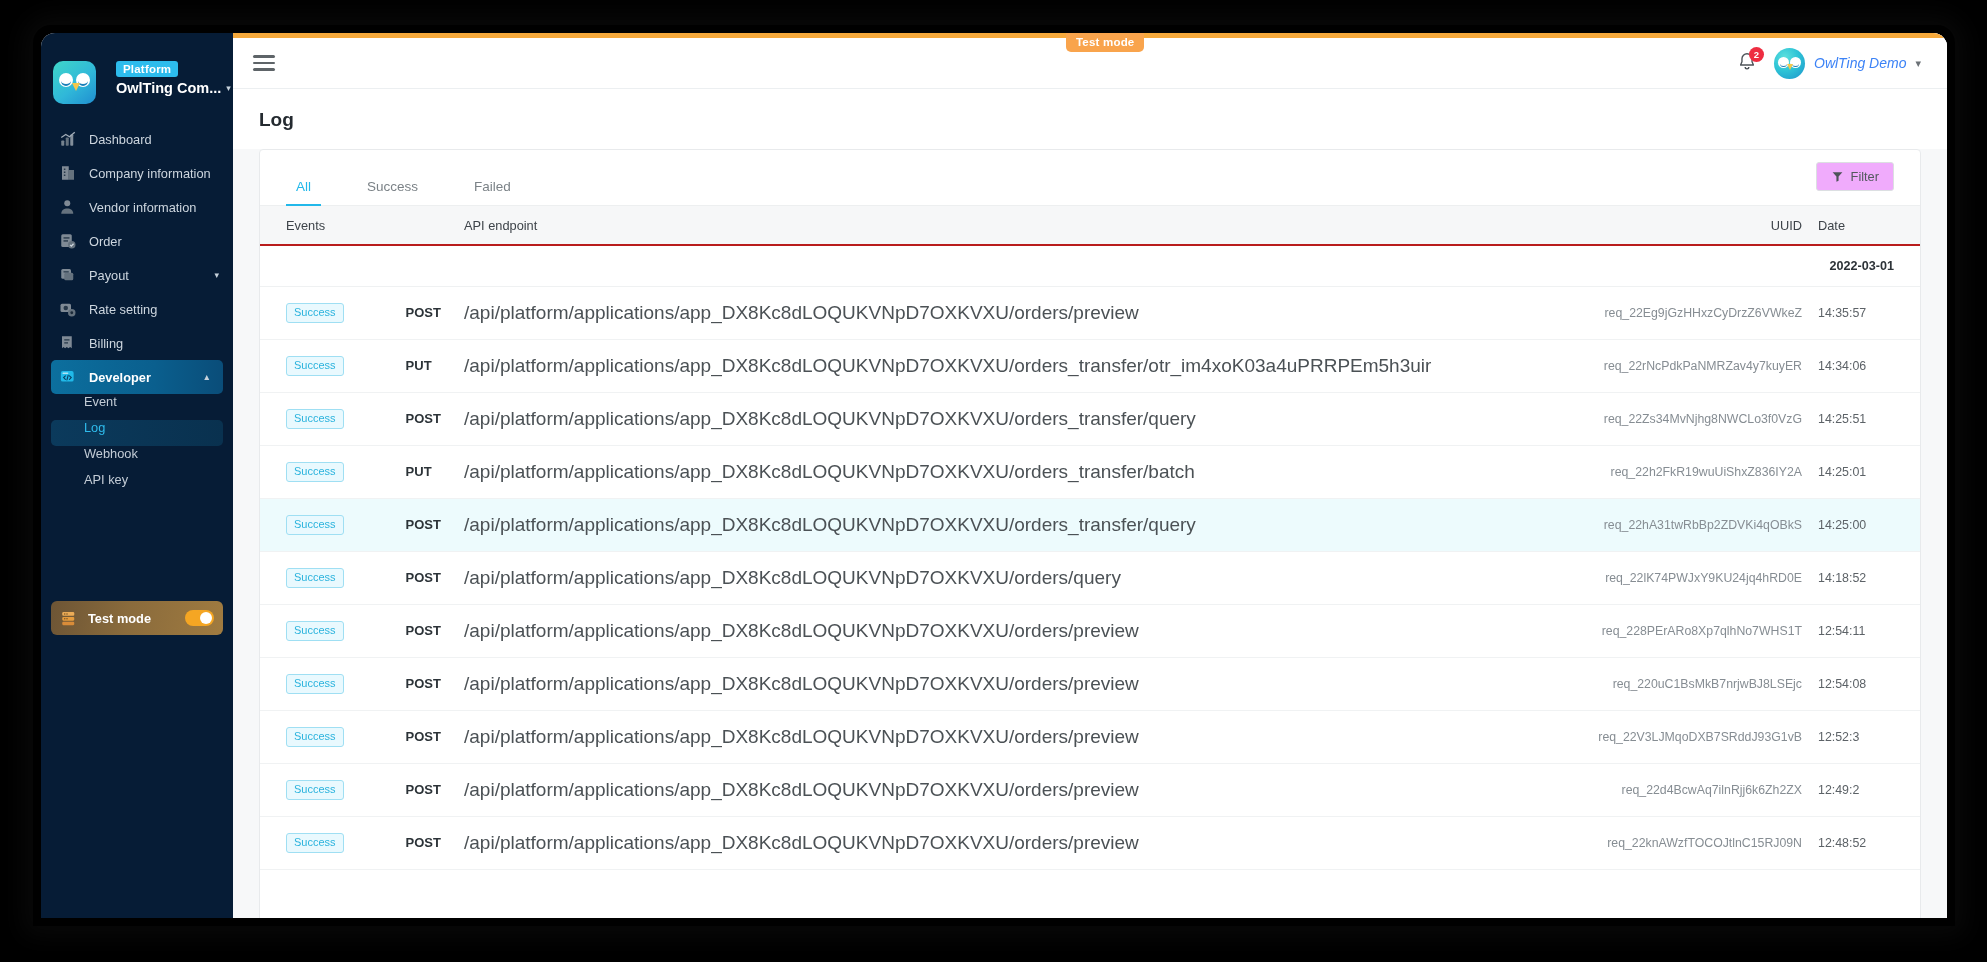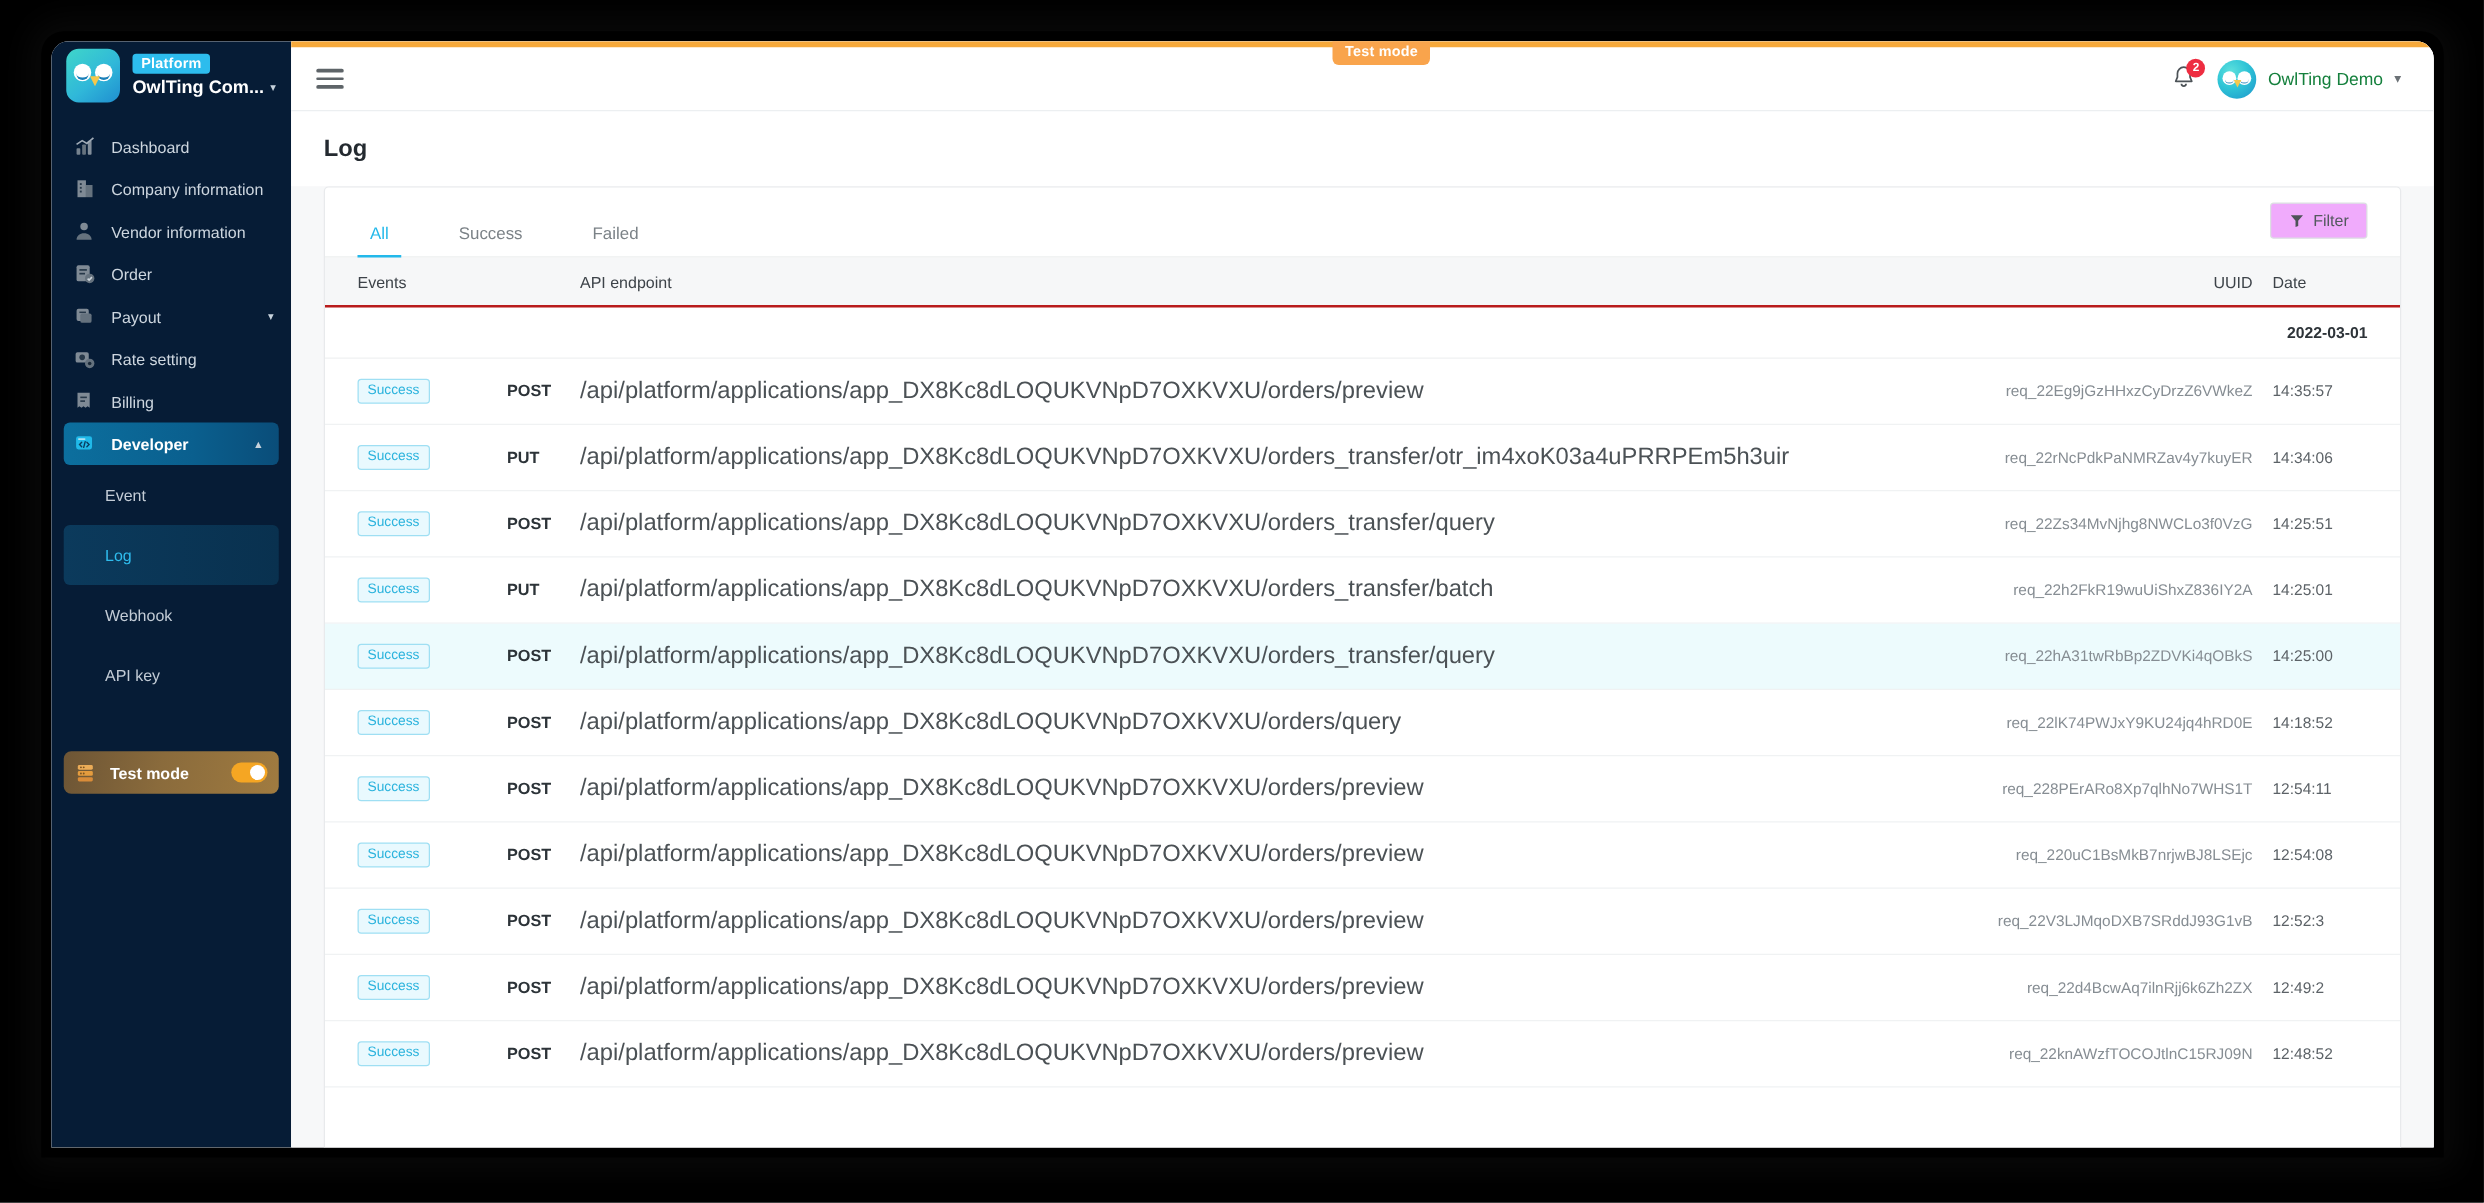--- a/index.html
+++ b/index.html
@@ -33,23 +33,23 @@
   #sidebar {
     width: 192px;
     flex: 0 0 192px;
     background: #061c36;
     color: #d6dde5;
     position: relative;
     padding-top: 0;
     height: 100%;
   }
   .brand {
-    display: flex; align-items: center;
-    padding: 6px 10px 12px 12px;
-    gap: 10px;
+    display: flex; 
+    padding: 28px 10px 12px 12px;
+    gap: 20px;
   }
   .brand-logo {
     width: 43px; height: 43px;
     border-radius: 10px;
     background: linear-gradient(140deg, #3fd6c9 0%, #30b8d9 55%, #1f8ed0 100%);
     position: relative;
     flex: 0 0 43px;
   }
   .owl-eye {
     position: absolute; top: 12px;
@@ -112,22 +112,22 @@
     color: #ffffff;
     font-weight: 700;
   }
   .nav-icon {
     width: 18px; height: 18px;
     flex: 0 0 18px;
     display: block;
     opacity: .92;
   }
   .sub-item {
-    display: flex; align-items: center;
-    height: 48px;
+    display: flex; align-items: flex-start;
+    height: 26px;
     font-size: 12.8px;
     color: #c3ccd6;
     padding-left: 43px;
     cursor: pointer;
   }
   .sub-item.active {
     background: linear-gradient(90deg, #0a3b5e 0%, #083css 100%);
     background: linear-gradient(90deg, #0b3a5c 0%, #09314f 100%);
     color: #2fbced;
     border-radius: 5px;
@@ -221,21 +221,21 @@
   .user-avatar {
     width: 31px; height: 31px; border-radius: 50%;
     background: radial-gradient(circle at 35% 30%, #5de0dd 0%, #2ec4d6 45%, #1c93cb 100%);
     position: relative; flex: 0 0 31px;
   }
   .user-avatar .owl-eye { top: 9px; width: 11px; height: 11px; }
   .user-avatar .owl-eye.l { left: 4px; }
   .user-avatar .owl-eye.r { left: 16px; }
   .user-avatar .owl-eye::after { left: 2px; top: 5px; width: 7px; height: 4px; border-bottom-width: 1.6px; }
   .user-avatar .owl-beak { left: 13px; top: 16px; border-left-width: 3px; border-right-width: 3px; border-top-width: 6px; }
-  .user-name { font-size: 14px; color: #15803d; font-weight: 400; }
+  .user-name { font-size: 14px; color: #3b82f6; font-weight: 400; font-style: italic; }
 
   
   #page-header {
     padding: 20px 26px 18px 26px;
     background: #ffffff;
   }
   #page-title { font-size: 19px; font-weight: 700; color: #242a30; }
 
   
   #content-scroll {

